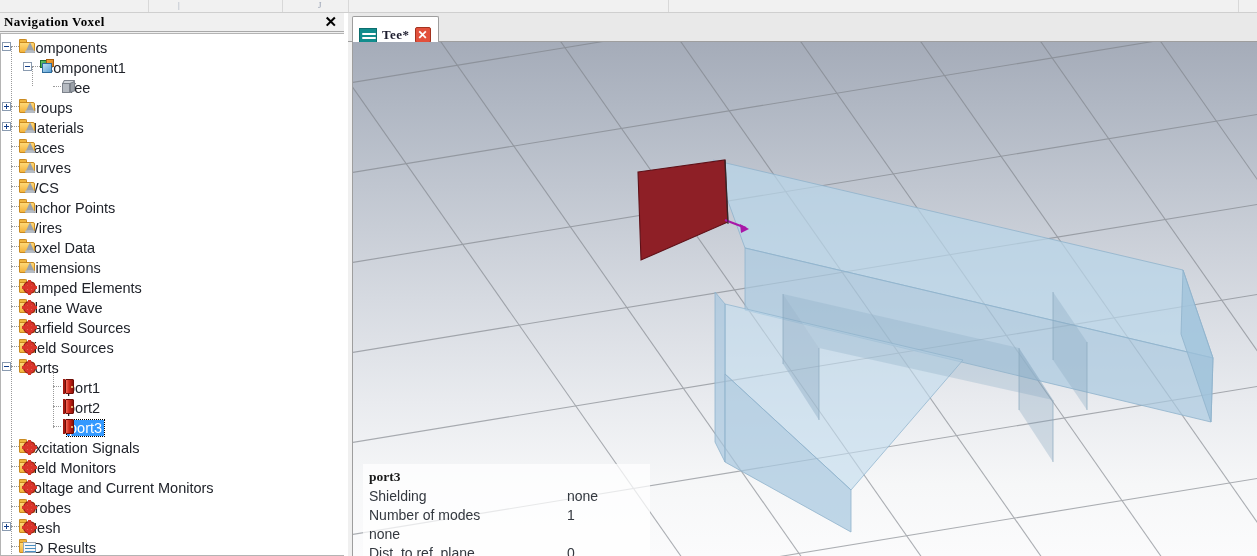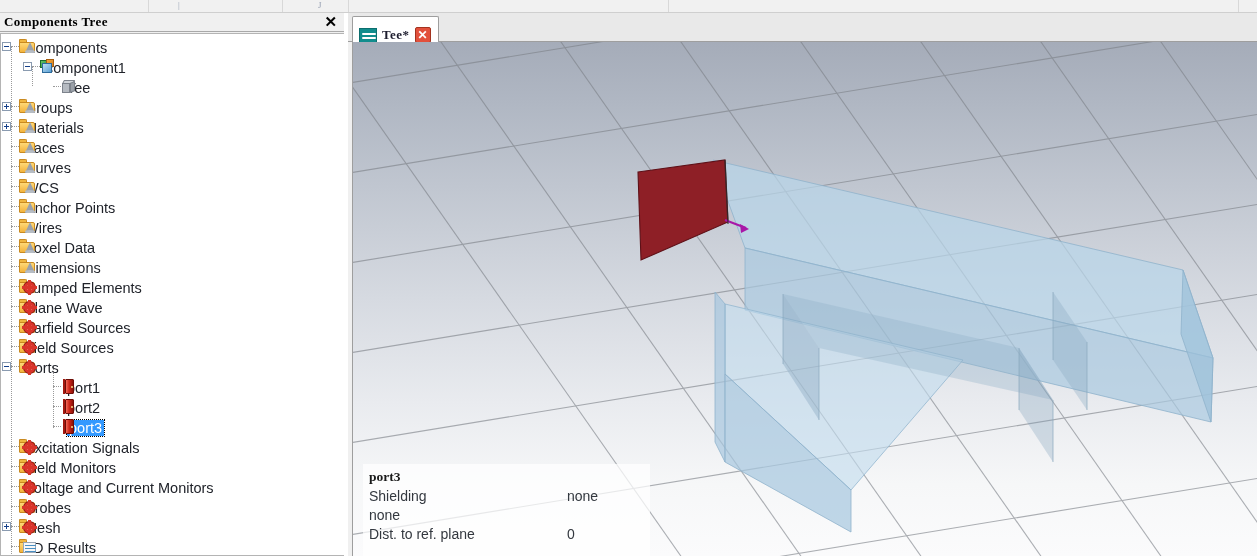--- a/index.html
+++ b/index.html
@@ -261,21 +261,21 @@
     <div class="tb-sep" style="left:282px;"></div>
     <div class="tb-sep" style="left:348px;"></div>
     <div class="tb-sep" style="left:668px;"></div>
     <div class="tb-sep" style="left:1238px;"></div>
     <div class="tb-ghost" style="left:178px;">|</div>
     <div class="tb-ghost" style="left:318px;">J</div>
   </div>
 
   <div class="nav-panel">
     <div class="nav-header">
-      <div class="nav-title">Components Tree</div>
+      <div class="nav-title">Navigation Voxel</div>
       <div class="nav-close">✕</div>
     </div>
     <div class="nav-body">
       <div class="tree" id="tree">
           <div class="vline" style="left:10px;top:12px;height:508px;"></div>
           <div class="vline" style="left:31px;top:32px;height:20px;"></div>
           <div class="vline" style="left:52px;top:332px;height:62px;"></div>
           <div class="hline" style="left:10px;top:12px;width:8px;"></div>
           <div class="hline" style="left:31px;top:32px;width:8px;"></div>
           <div class="hline" style="left:52px;top:52px;width:8px;"></div>
@@ -600,20 +600,24 @@
       </svg>
 
       <div class="info-box">
         <div class="info-title">port3</div>
         <div id="info-rows">
             <div class="info-row">
               <span class="info-key">Shielding</span>
               <span class="info-val">none</span>
             </div>
             <div class="info-row">
+              <span class="info-key">Number of modes</span>
+              <span class="info-val">1</span>
+            </div>
+            <div class="info-row">
               <span class="info-val">none</span>
             </div>
             <div class="info-row">
               <span class="info-key">Dist. to ref. plane</span>
               <span class="info-val">0</span>
             </div>
           </div>
       </div>
 
     </div>

